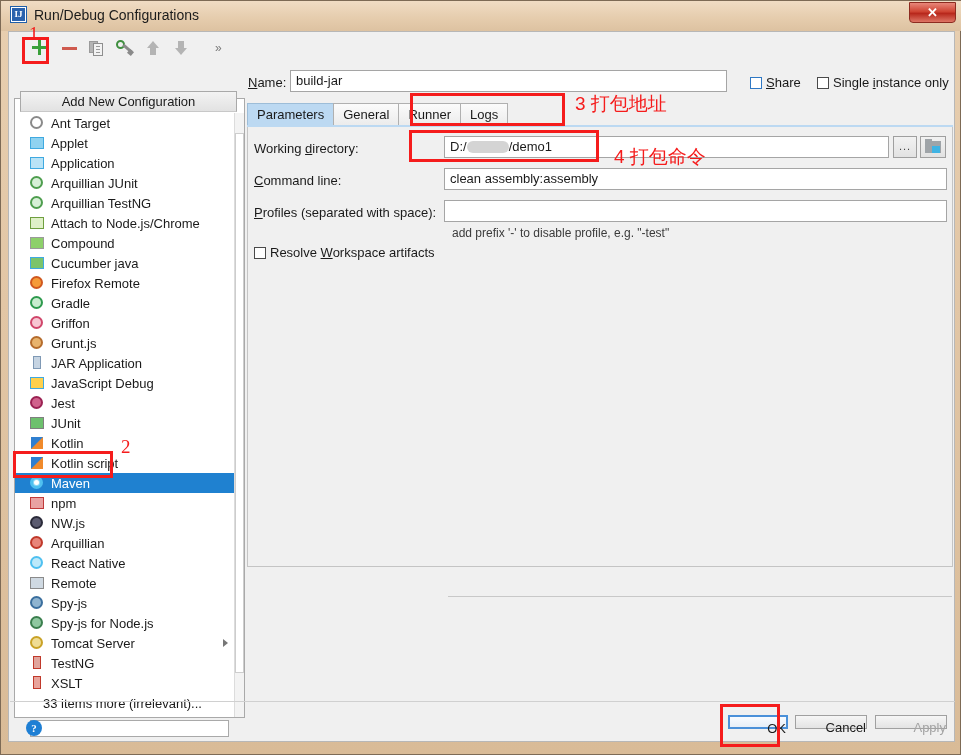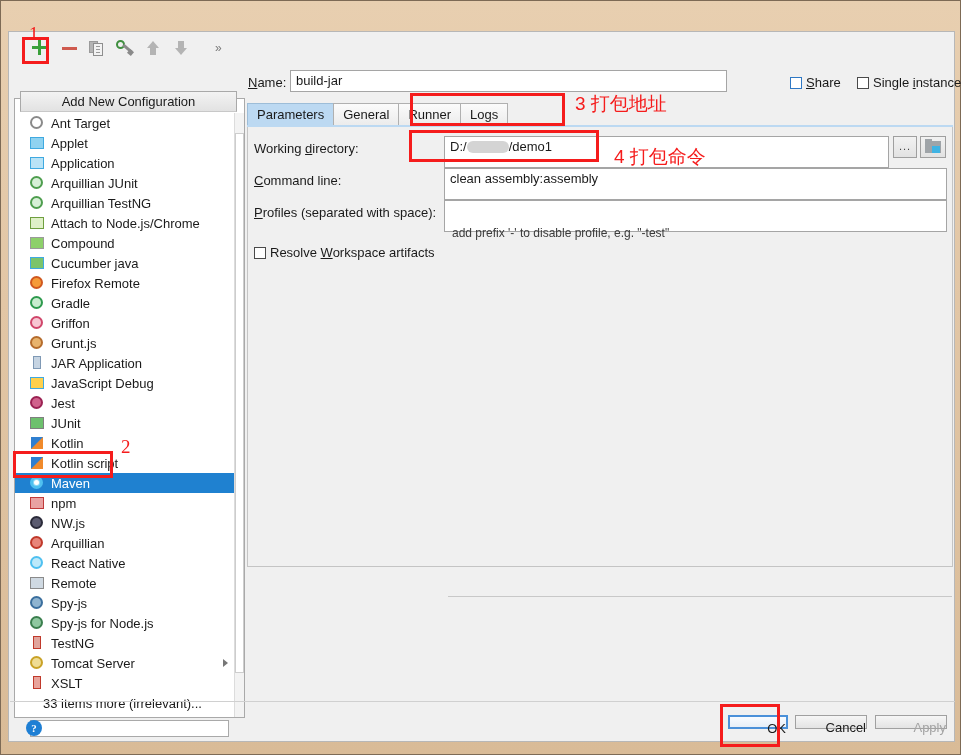--- a/index.html
+++ b/index.html
@@ -141,21 +141,21 @@
     position: absolute; left: 281px; top: 38px;
     width: 437px; height: 22px;
     background: #ffffff; border: 1px solid #a5a5a5;
     box-sizing: border-box;
     font-family: "Liberation Sans", sans-serif;
     font-size: 13px;
     color: #1a1a1a;
     padding: 0 5px;
     line-height: 20px;
   }
-  .cb-wrap { position: absolute; top: 43px; font-size: 13px; white-space: nowrap; margin-left: 40px; }
+  .cb-wrap { position: absolute; top: 43px; font-size: 13px; white-space: nowrap; }
   .cbox {
     display: inline-block; width: 12px; height: 12px;
     background: #fff; border: 1px solid #4a4a4a;
     box-sizing: border-box; vertical-align: -2px; margin-right: 4px;
   }
   .cbox.blue { border-color: #2f78c4; }
 
   
   .left-panel {
     position: absolute; left: 5px; top: 66px;
@@ -257,21 +257,21 @@
     border-top: none;
     box-sizing: border-box;
   }
 
   .frow-label {
     position: absolute; font-size: 13px; color: #1a1a1a; white-space: nowrap;
   }
   .frow-label u { text-decoration: underline; }
   .field {
     position: absolute;
-    height: 32px;
+    height: 22px;
     background: #ffffff;
     border: 1px solid #a5a5a5;
     box-sizing: border-box;
     font-size: 13px;
     line-height: 20px;
     padding: 0 5px;
     color: #1a1a1a;
     white-space: nowrap;
     overflow: hidden;
   }
@@ -372,20 +372,27 @@
     font-size: 19px;
     font-family: "Liberation Serif", serif;
     pointer-events: none;
   }
 </style>
 </head>
 <body>
 
 <div class="window">
 
+  <div class="titlebar">
+    <div class="title-icon">
+      <div class="ij">IJ</div>
+    </div>
+    <div class="title-text">Run/Debug Configurations</div>
+    <div class="close-btn">✕</div>
+  </div>
 
   <div class="client">
 
     <div class="toolbar">
       <div class="tb-btn ico-plus" style="left:20px"></div>
       <div class="tb-btn ico-minus" style="left:50px"></div>
       <div class="tb-btn ico-copy" style="left:78px">
         <span class="p1"></span>
           <span class="p2">
             <i></i>
@@ -438,22 +445,22 @@
           <div class="cfg-item"><span class="ic"><span style="position: absolute; left: 2px; top: 1px; width: 12px; height: 12px; background: linear-gradient(135deg, rgb(47, 127, 208) 0%, rgb(47, 127, 208) 48%, rgb(240, 138, 43) 52%, rgb(240, 138, 43) 100%);"></span></span><span class="lbl">Kotlin</span></div>
           <div class="cfg-item"><span class="ic"><span style="position: absolute; left: 2px; top: 1px; width: 12px; height: 12px; background: linear-gradient(135deg, rgb(47, 127, 208) 0%, rgb(47, 127, 208) 48%, rgb(240, 138, 43) 52%, rgb(240, 138, 43) 100%);"></span></span><span class="lbl">Kotlin script</span></div>
           <div class="cfg-item selected"><span class="ic"><span class="dot" style="left: 1px; top: 0px; width: 13px; height: 13px; background: rgb(143, 217, 245); border: 3px solid rgb(79, 192, 240);"></span><span class="dot" style="left: 5px; top: 4px; width: 5px; height: 5px; background: rgb(255, 255, 255);"></span></span><span class="lbl">Maven</span></div>
           <div class="cfg-item"><span class="ic"><span class="sq" style="position: absolute; left: 1px; top: 1px; width: 14px; height: 12px; background: rgb(233, 162, 162); border: 1px solid rgb(192, 58, 58); box-sizing: border-box;"></span></span><span class="lbl">npm</span></div>
           <div class="cfg-item"><span class="ic"><span class="dot" style="left: 1px; top: 0px; width: 13px; height: 13px; background: rgb(91, 91, 112); border: 2px solid rgb(43, 43, 58);"></span></span><span class="lbl">NW.js</span></div>
           <div class="cfg-item"><span class="ic"><span class="dot" style="left: 1px; top: 0px; width: 13px; height: 13px; background: rgb(232, 133, 122); border: 2px solid rgb(192, 57, 43);"></span></span><span class="lbl">Arquillian</span></div>
           <div class="cfg-item"><span class="ic"><span class="dot" style="left: 1px; top: 0px; width: 13px; height: 13px; background: rgb(189, 233, 250); border: 2px solid rgb(79, 192, 240);"></span></span><span class="lbl">React Native</span></div>
           <div class="cfg-item"><span class="ic"><span class="sq" style="position: absolute; left: 1px; top: 1px; width: 14px; height: 12px; background: rgb(207, 217, 226); border: 1px solid rgb(138, 138, 138); box-sizing: border-box;"></span></span><span class="lbl">Remote</span></div>
           <div class="cfg-item"><span class="ic"><span class="dot" style="left: 1px; top: 0px; width: 13px; height: 13px; background: rgb(143, 180, 208); border: 2px solid rgb(59, 111, 158);"></span></span><span class="lbl">Spy-js</span></div>
           <div class="cfg-item"><span class="ic"><span class="dot" style="left: 1px; top: 0px; width: 13px; height: 13px; background: rgb(143, 200, 160); border: 2px solid rgb(59, 127, 78);"></span></span><span class="lbl">Spy-js for Node.js</span></div>
+          <div class="cfg-item"><span class="ic"><span class="dot" style="left: 1px; top: 0px; width: 13px; height: 13px; background: rgb(239, 220, 148); border: 2px solid rgb(201, 162, 39);"></span></span><span class="lbl">Tomcat Server</span><span class="submenu-arrow"></span></div>
           <div class="cfg-item"><span class="ic"><span style="position: absolute; left: 4px; top: 0px; width: 8px; height: 13px; background: rgb(224, 165, 157); border: 1px solid rgb(192, 57, 43); box-sizing: border-box;"></span></span><span class="lbl">TestNG</span></div>
-          <div class="cfg-item"><span class="ic"><span class="dot" style="left: 1px; top: 0px; width: 13px; height: 13px; background: rgb(239, 220, 148); border: 2px solid rgb(201, 162, 39);"></span></span><span class="lbl">Tomcat Server</span><span class="submenu-arrow"></span></div>
           <div class="cfg-item"><span class="ic"><span style="position: absolute; left: 4px; top: 0px; width: 8px; height: 13px; background: rgb(232, 164, 156); border: 1px solid rgb(192, 57, 43); box-sizing: border-box;"></span></span><span class="lbl">XSLT</span></div>
           <div class="cfg-item plain"><span class="lbl">33 items more (irrelevant)...</span></div>
         </div>
       <div class="list-scroll-track">
         <div class="list-scroll-thumb"></div>
       </div>
     </div>
     <div class="popup-header">Add New Configuration</div>
     <div class="filter-box"></div>
 

